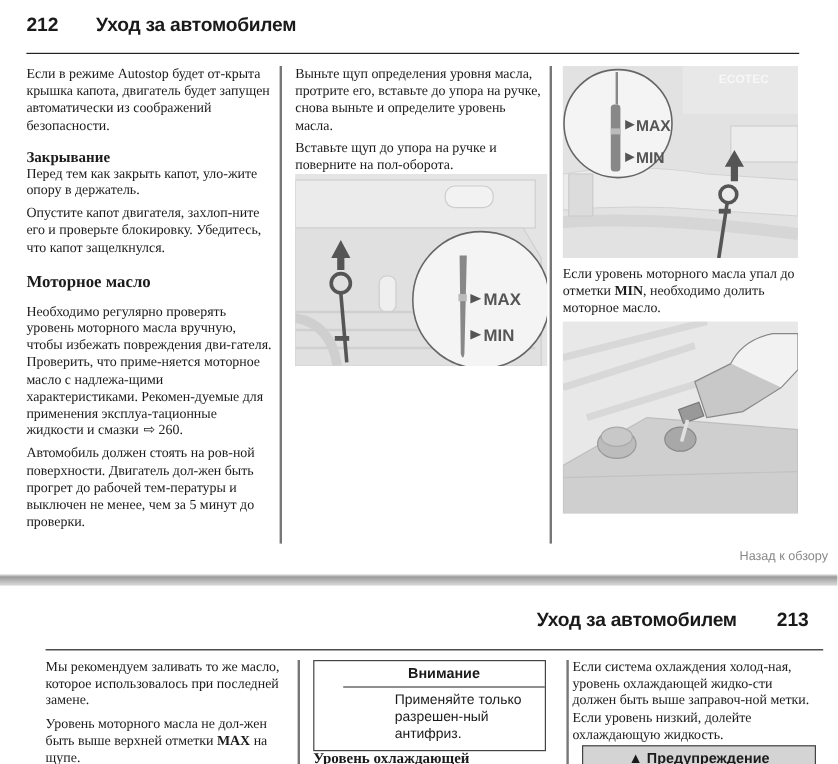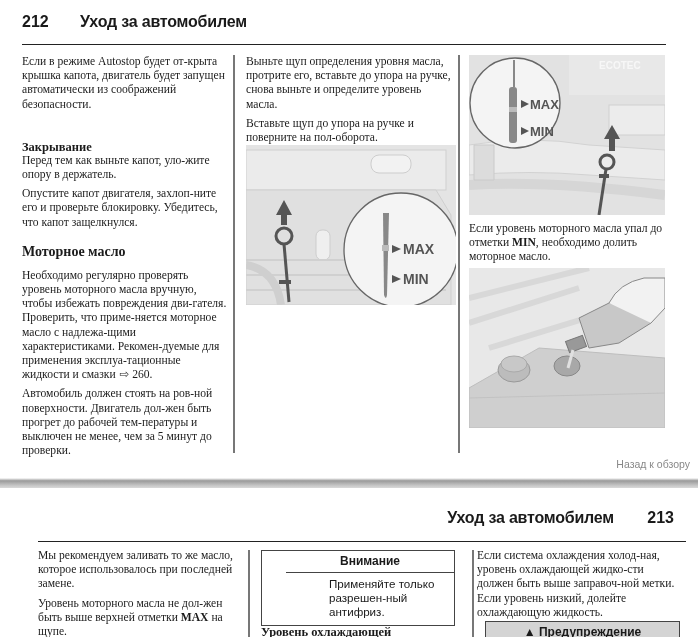--- a/index.html
+++ b/index.html
@@ -13,21 +13,21 @@
   .hdr { position: absolute; top: 11px; left: 22px; right: 32px; height: 34px; border-bottom: 1.5px solid #222; }
   .hdr .pnum { position: absolute; left: 0; top: 2px; font-size: 16px; font-weight: bold; }
   .hdr .ptitle { position: absolute; left: 58px; top: 2px; font-size: 16px; font-weight: bold; letter-spacing: -0.2px; }
 
   .hdr-r { position: absolute; top: 20px; left: 38px; right: 12px; height: 34px; border-bottom: 1.5px solid #222; }
   .hdr-r .ptitle { position: absolute; right: 72px; top: 1px; font-size: 16px; font-weight: bold; letter-spacing: -0.2px; }
   .hdr-r .pnum { position: absolute; right: 12px; top: 1px; font-size: 16px; font-weight: bold; }
 
   .col { position: absolute; font-size: 11.6px; line-height: 14.2px; color: #1b1b1b; font-family: Liberation Serif, serif; }
   .col p { margin-bottom: 5px; }
-  .sub { font-weight: bold; font-size: 12.5px; margin-top: 28px; line-height: 14px; }
+  .sub { font-weight: bold; font-size: 12.5px; margin-top: 12px; line-height: 14px; }
   .h2 { font-weight: bold; font-size: 14px; margin-top: 12px; margin-bottom: 8px; line-height: 19px; }
 
   .vline { position: absolute; width: 1.5px; background: #777; }
 
   .fig { position: absolute; background: #e6e6e6; overflow: hidden; }
   .fig svg { display: block; }
 
   .back-link { position: absolute; right: 8px; top: 458px; font-size: 10.5px; color: #888; }
 
   .separator { position: absolute; left: 0; top: 478px; width: 698px; height: 14px;
@@ -46,21 +46,21 @@
 
 <div class="page page-top">
   <div class="hdr">
     <span class="pnum">212</span>
     <span class="ptitle">Уход за автомобилем</span>
   </div>
 
   <div class="col" style="left:22px; top:55px; width:205px;">
     <p>Если в режиме Autostop будет от-крыта крышка капота, двигатель будет запущен автоматически из соображений безопасности.</p>
     <div class="sub">Закрывание</div>
-    <p>Перед тем как выньте капот, уло-жите опору в держатель.</p>
+    <p>Перед тем как закрыть капот, уло-жите опору в держатель.</p>
     <p>Опустите капот двигателя, захлоп-ните его и проверьте блокировку. Убедитесь, что капот защелкнулся.</p>
     <div class="h2">Моторное масло</div>
     <p>
       <span>Необходимо регулярно проверять уровень моторного масла вручную, чтобы избежать повреждения дви-гателя. Проверить, что приме-няется моторное масло с надлежа-щими характеристиками. Рекомен-дуемые для применения эксплуа-тационные жидкости и смазки</span>
       <span style="display:inline-block; margin-left:1px;">⇨</span>
       <a style="color:#1b1b1b; text-decoration:none;">260.</a>
     </p>
     <p>Автомобиль должен стоять на ров-ной поверхности. Двигатель дол-жен быть прогрет до рабочей тем-пературы и выключен не менее, чем за 5 минут до проверки.</p>
   </div>
 

